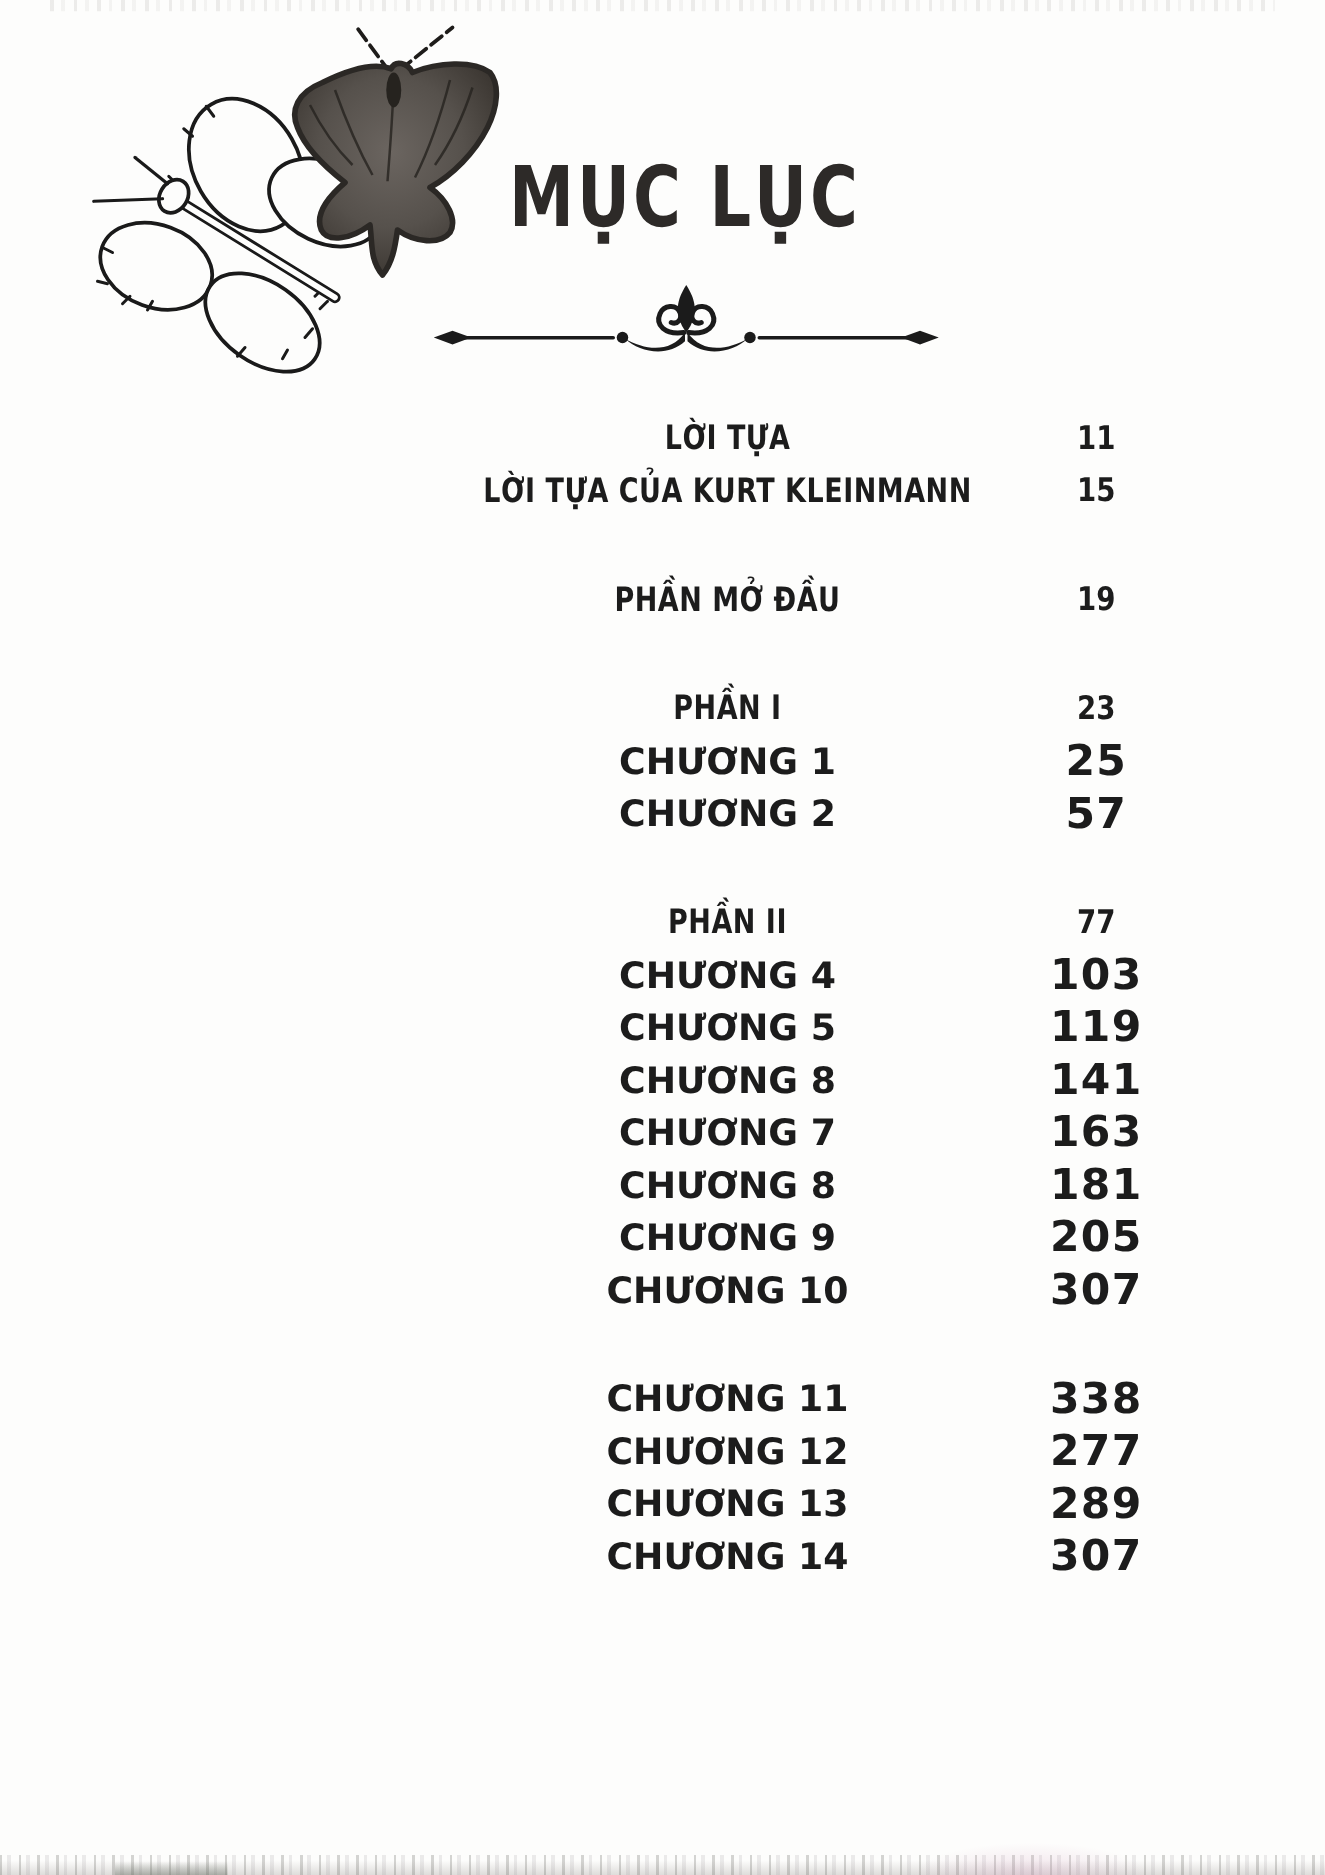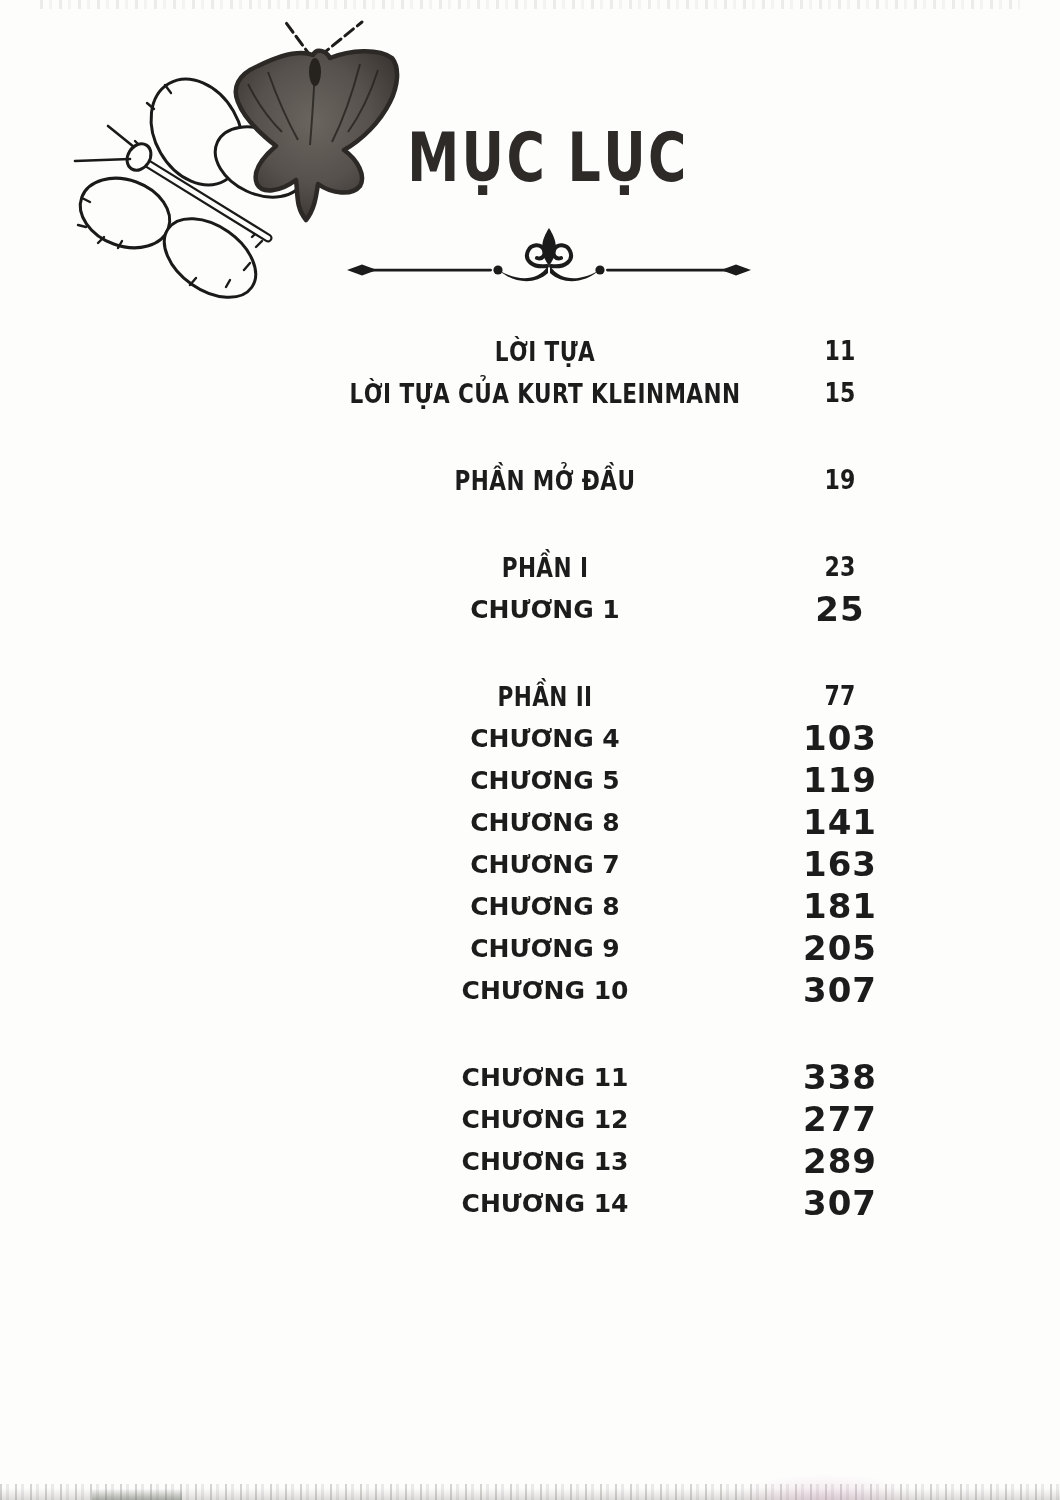--- a/index.html
+++ b/index.html
@@ -18,32 +18,32 @@
     position:absolute;top:122px;left:248px;width:600px;
     text-align:center;
     font-size:67px;font-weight:bold;line-height:1.1;
     letter-spacing:3px;color:#2d2a28;
     transform:scaleX(0.78);
   }
   .divider{position:absolute;left:343px;top:224px;width:412px;height:64px;}
 
   
   .toc{position:absolute;top:330px;left:0;width:1060px;color:#1c1c1c;}
-  .toc-section{margin-bottom:45px;}
+  .toc-section{margin-bottom:45px;padding-left:37px;}
   .toc-section:last-child{margin-bottom:0;}
   .toc-row{position:relative;height:42px;}
   .toc-label,.toc-page{
     position:absolute;top:50%;
     font-weight:bold;white-space:nowrap;
   }
   .toc-label{left:230px;width:630px;text-align:center;}
   .toc-page{left:770px;width:140px;text-align:center;}
   .toc-row.heading .toc-label{font-size:27px;letter-spacing:.5px;transform:translateY(-50%) scaleX(0.8);}
   .toc-row.heading .toc-page{font-size:26px;transform:translateY(-50%) scaleX(0.85);}
-  .toc-row.chapter .toc-label{font-size:25px;transform:translateY(-50%);}
+  .toc-row.chapter .toc-label{font-size:29px;transform:translateY(-50%);}
   .toc-row.chapter .toc-page{font-size:34px;letter-spacing:1px;transform:translateY(-50%);}
 
   
   .top-noise{
     position:absolute;top:0;left:40px;width:980px;height:9px;
     background:repeating-linear-gradient(90deg,
       rgba(120,115,110,.18) 0 3px, transparent 3px 9px,
       rgba(120,115,110,.10) 9px 12px, transparent 12px 19px);
     opacity:.7;
   }
@@ -172,20 +172,24 @@
       </div>
       <div class="toc-section">
         <div class="toc-row heading">
     <span class="toc-label">PHẦN I</span>
     <span class="toc-page">23</span>
   </div>
         <div class="toc-row chapter">
     <span class="toc-label">CHƯƠNG 1</span>
     <span class="toc-page">25</span>
   </div>
+        <div class="toc-row chapter">
+    <span class="toc-label">CHƯƠNG 2</span>
+    <span class="toc-page">57</span>
+  </div>
       </div>
       <div class="toc-section">
         <div class="toc-row heading">
     <span class="toc-label">PHẦN II</span>
     <span class="toc-page">77</span>
   </div>
         <div class="toc-row chapter">
     <span class="toc-label">CHƯƠNG 4</span>
     <span class="toc-page">103</span>
   </div>

